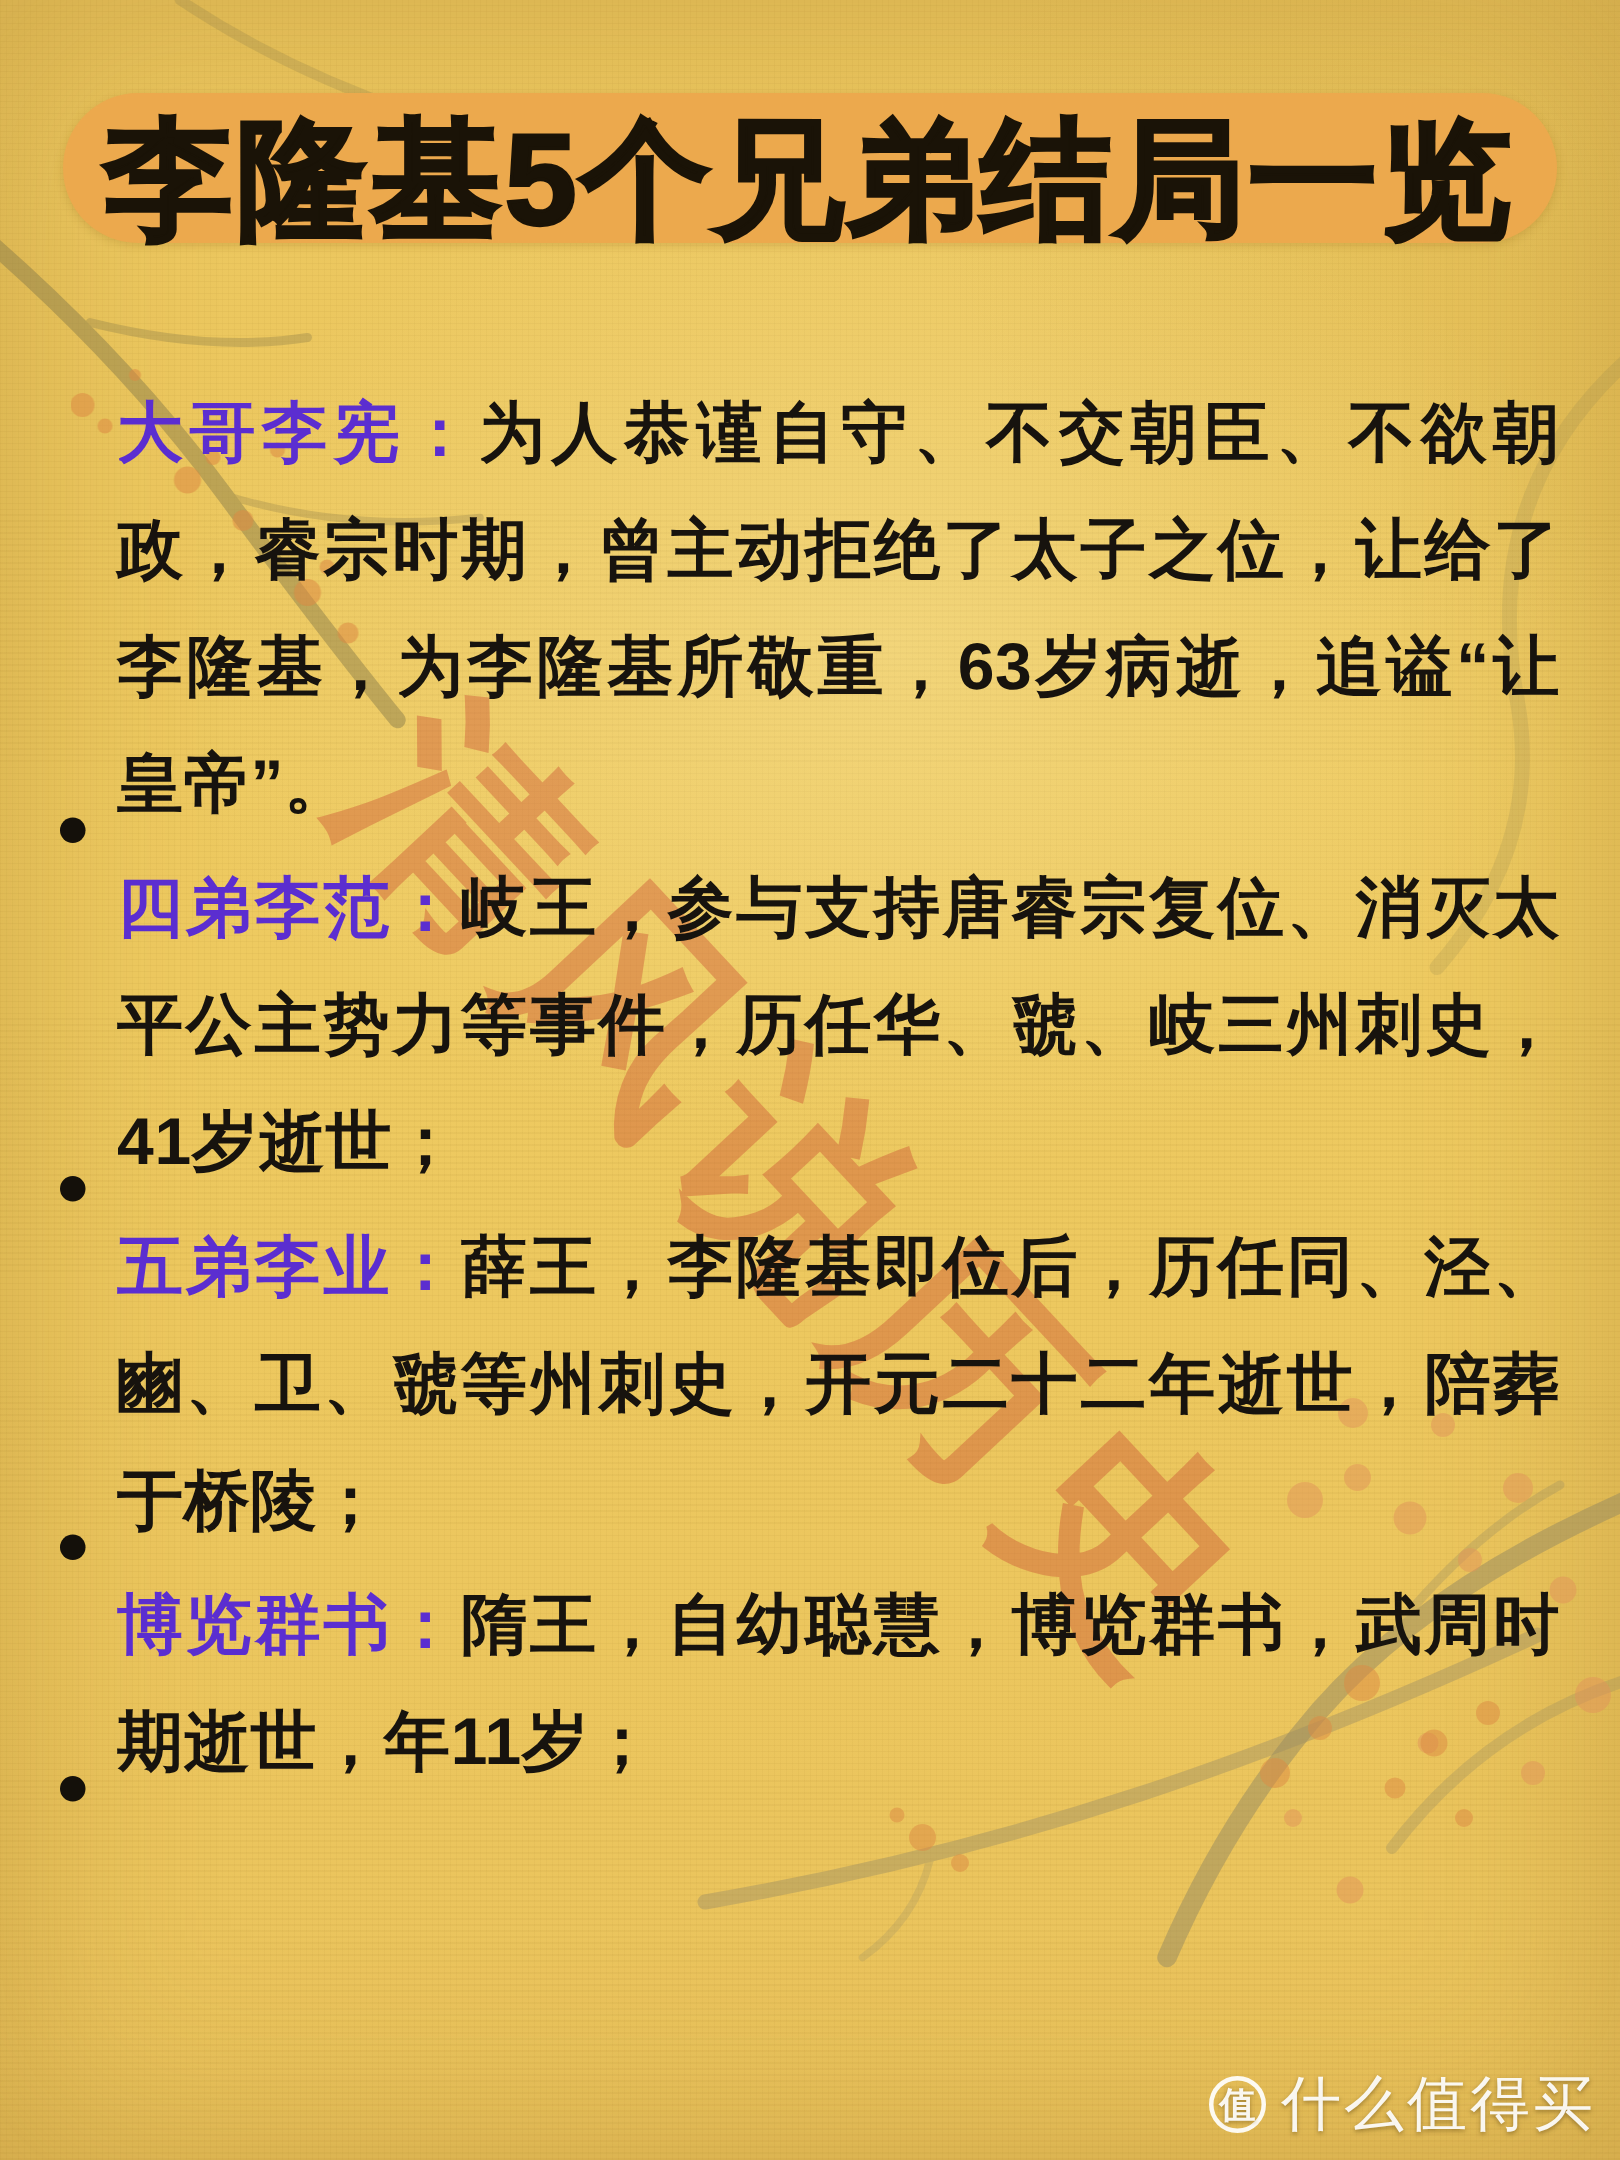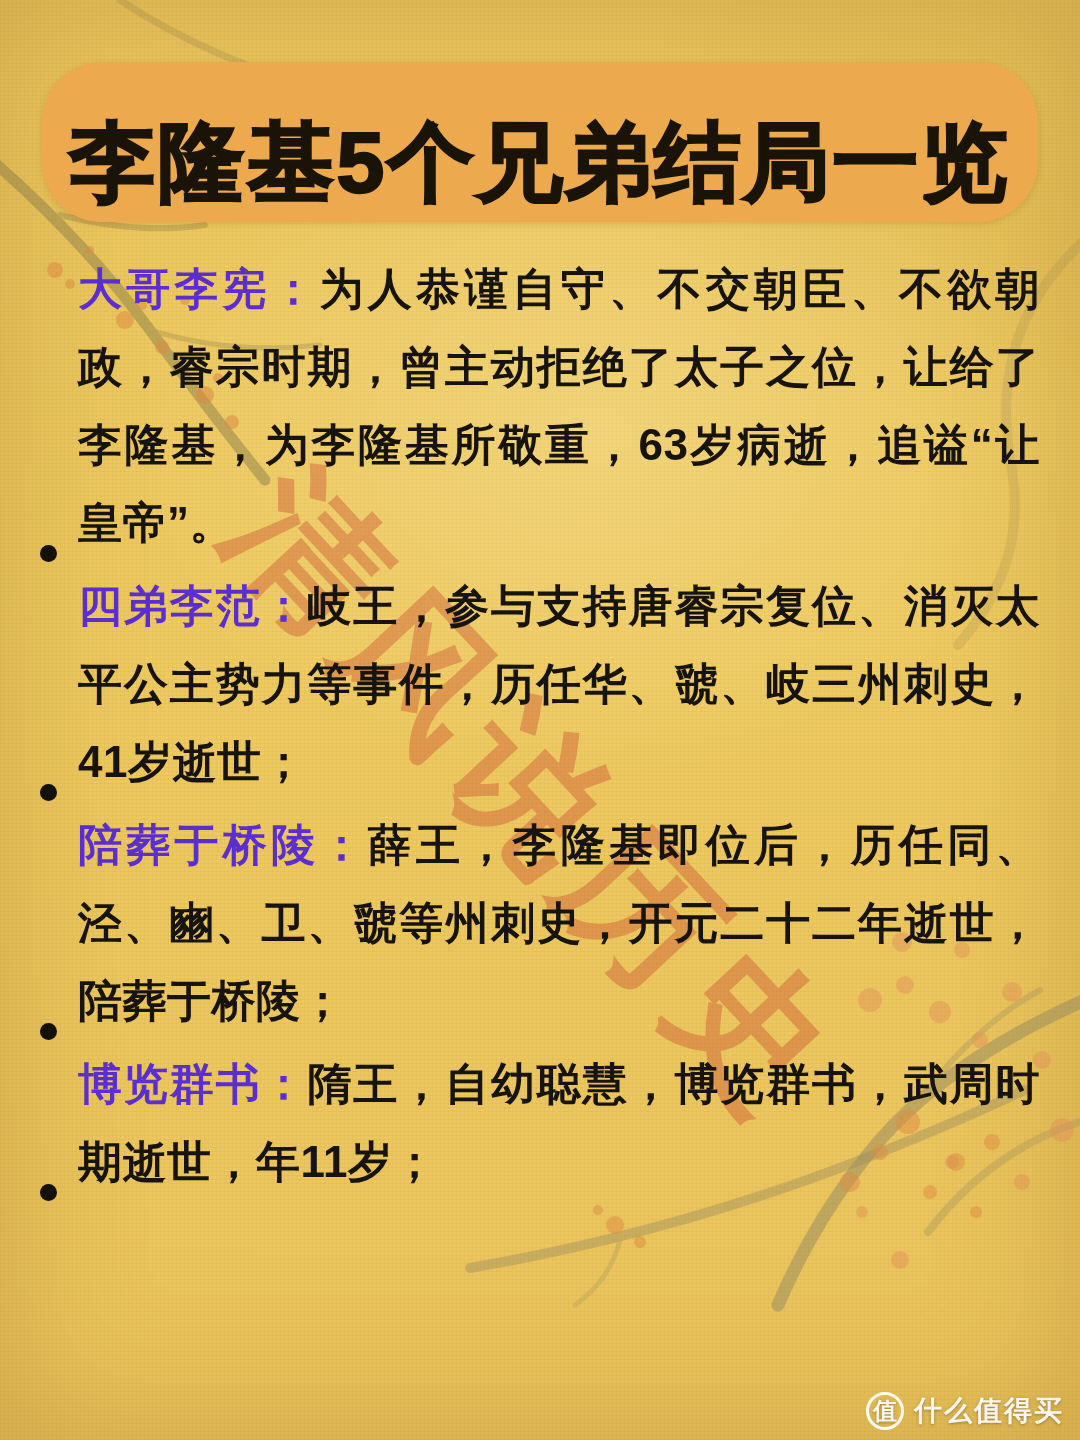--- a/index.html
+++ b/index.html
@@ -16,23 +16,23 @@
   }
   .decor{position:absolute;left:0;top:0;z-index:1;}
   .watermark{
     position:absolute;left:330px;top:430px;z-index:2;
     transform:rotate(47deg);transform-origin:0 0;
     font-family:"Liberation Serif","DejaVu Serif",serif;
     font-weight:700;font-size:150px;letter-spacing:12px;white-space:nowrap;
     color:rgba(203,78,50,0.40);
   }
   .header-pill{
-    position:absolute;left:42px;top:62px;width:996px;height:160px;z-index:3;
+    position:absolute;left:42px;top:62px;width:996px;height:100px;z-index:3;
     background:#eca94d;border-radius:60px;
-    display:flex;align-items:flex-end;justify-content:center;
+    display:flex;align-items:flex-start;justify-content:center;
     box-shadow:0 2px 6px rgba(120,80,10,0.18);
   }
   .page-title{
     font-size:86px;font-weight:900;letter-spacing:3px;color:#1a1307;
     -webkit-text-stroke:2.5px #1a1307;white-space:nowrap;
   }
   .content{position:absolute;left:40px;top:250px;width:1000px;z-index:3;}
   .item{display:flex;align-items:flex-end;margin-bottom:5px;}
   .bullet{flex:none;width:38px;padding-top:30px;}
   .bullet i{display:block;width:17px;height:17px;border-radius:50%;background:#14100a;}
@@ -44,21 +44,21 @@
   .brand{
     position:absolute;right:16px;bottom:10px;z-index:4;
     display:flex;align-items:center;gap:10px;
     color:rgba(255,255,255,0.92);text-shadow:0 1px 3px rgba(95,70,15,0.5);
   }
   .brand-logo{
     width:38px;height:38px;border:3px solid rgba(255,255,255,0.92);border-radius:50%;
     display:flex;align-items:center;justify-content:center;
     font-size:24px;font-weight:700;box-sizing:border-box;
   }
-  .brand-label{font-size:28px;font-weight:700;letter-spacing:2px;}
+  .brand-label{font-size:40px;font-weight:400;letter-spacing:2px;}
 </style>
 </head>
 <body>
 
 <div class="page">
 
   <svg class="decor" width="1080" height="1440" viewBox="0 0 1080 1440">
 
     <g stroke="#837748" fill="none" stroke-linecap="round" opacity="0.45">
       <path d="M -20 150 Q 80 235 150 330 T 265 480" stroke-width="11"></path>
@@ -144,21 +144,21 @@
       <span class="bullet">
           <i></i>
         </span>
       <p class="para"><span class="brother-name">四弟李范：</span><span>岐王，参与支持唐睿宗复位、消灭太平公主势力等事件，历任华、虢、岐三州刺史，41岁逝世；</span></p>
     </div>
 
     <div class="item">
       <span class="bullet">
           <i></i>
         </span>
-      <p class="para"><span class="brother-name">陪葬于桥陵：</span><span>薛王，李隆基即位后，历任同、泾、豳、卫、虢等州刺史，开元二十二年逝世，陪葬于桥陵；</span></p>
+      <p class="para"><span class="brother-name">五弟李业：</span><span>薛王，李隆基即位后，历任同、泾、豳、卫、虢等州刺史，开元二十二年逝世，陪葬于桥陵；</span></p>
     </div>
 
     <div class="item">
       <span class="bullet">
           <i></i>
         </span>
       <p class="para"><span class="brother-name">博览群书：</span><span>隋王，自幼聪慧，博览群书，武周时期逝世，年11岁；</span></p>
     </div>
 
   </div>

